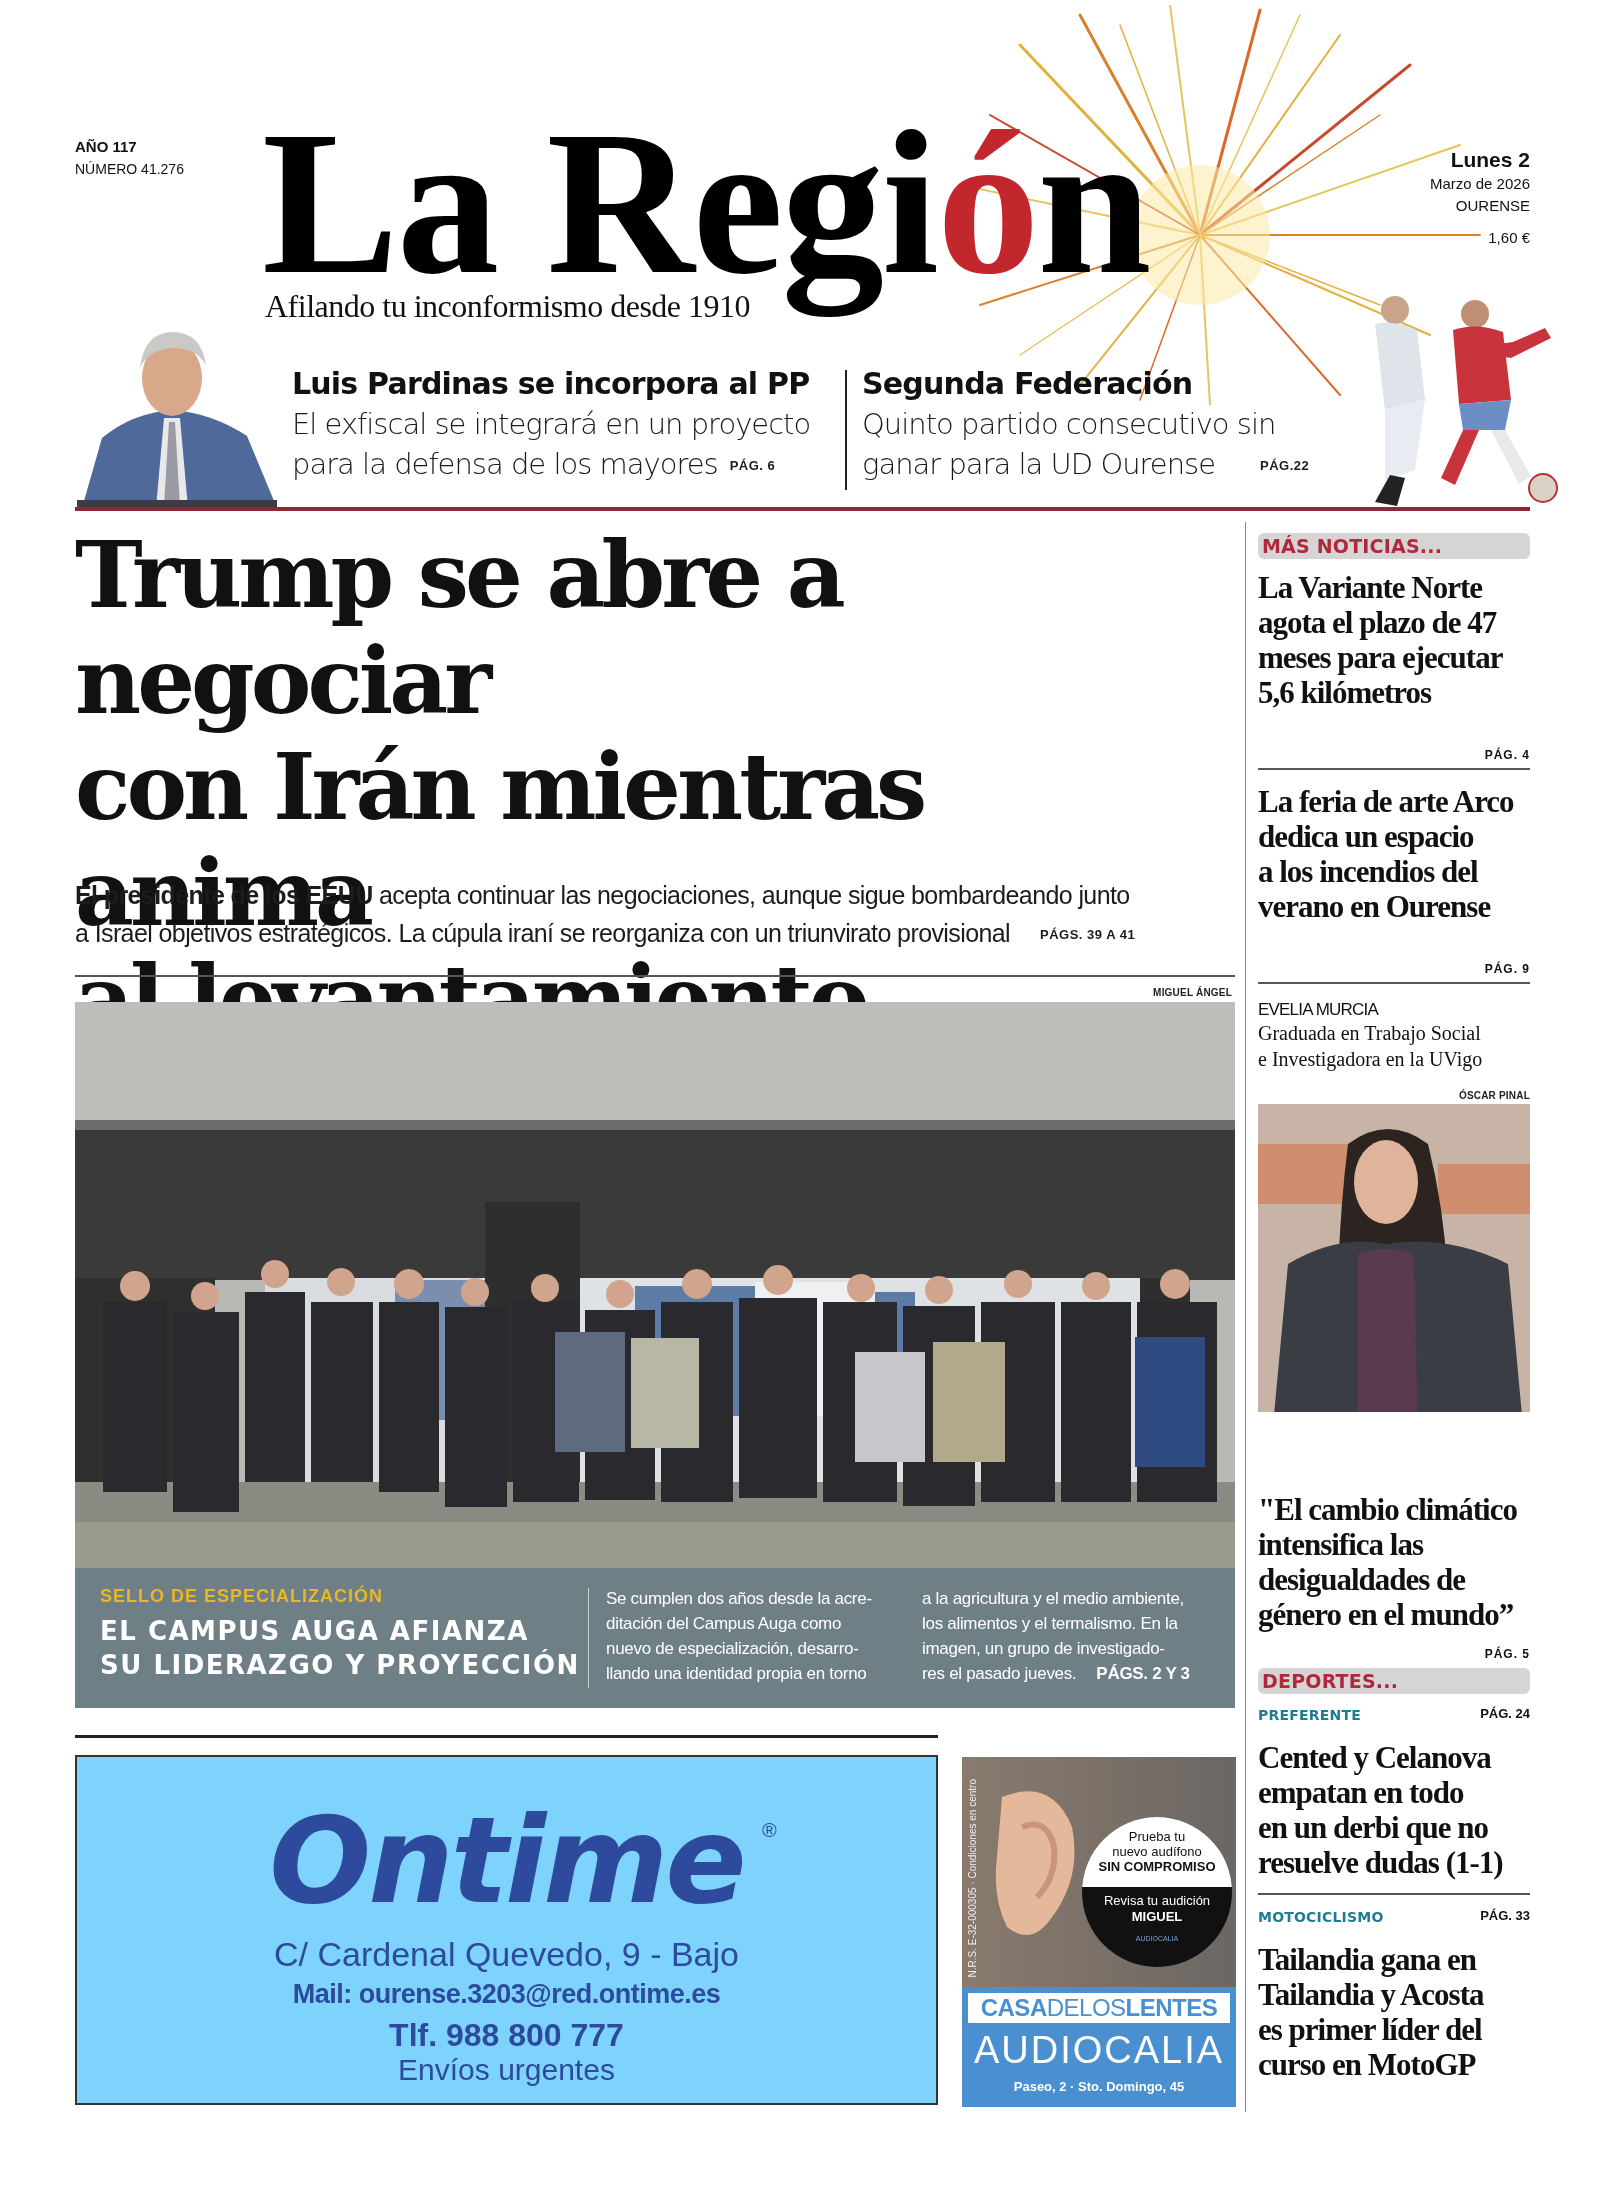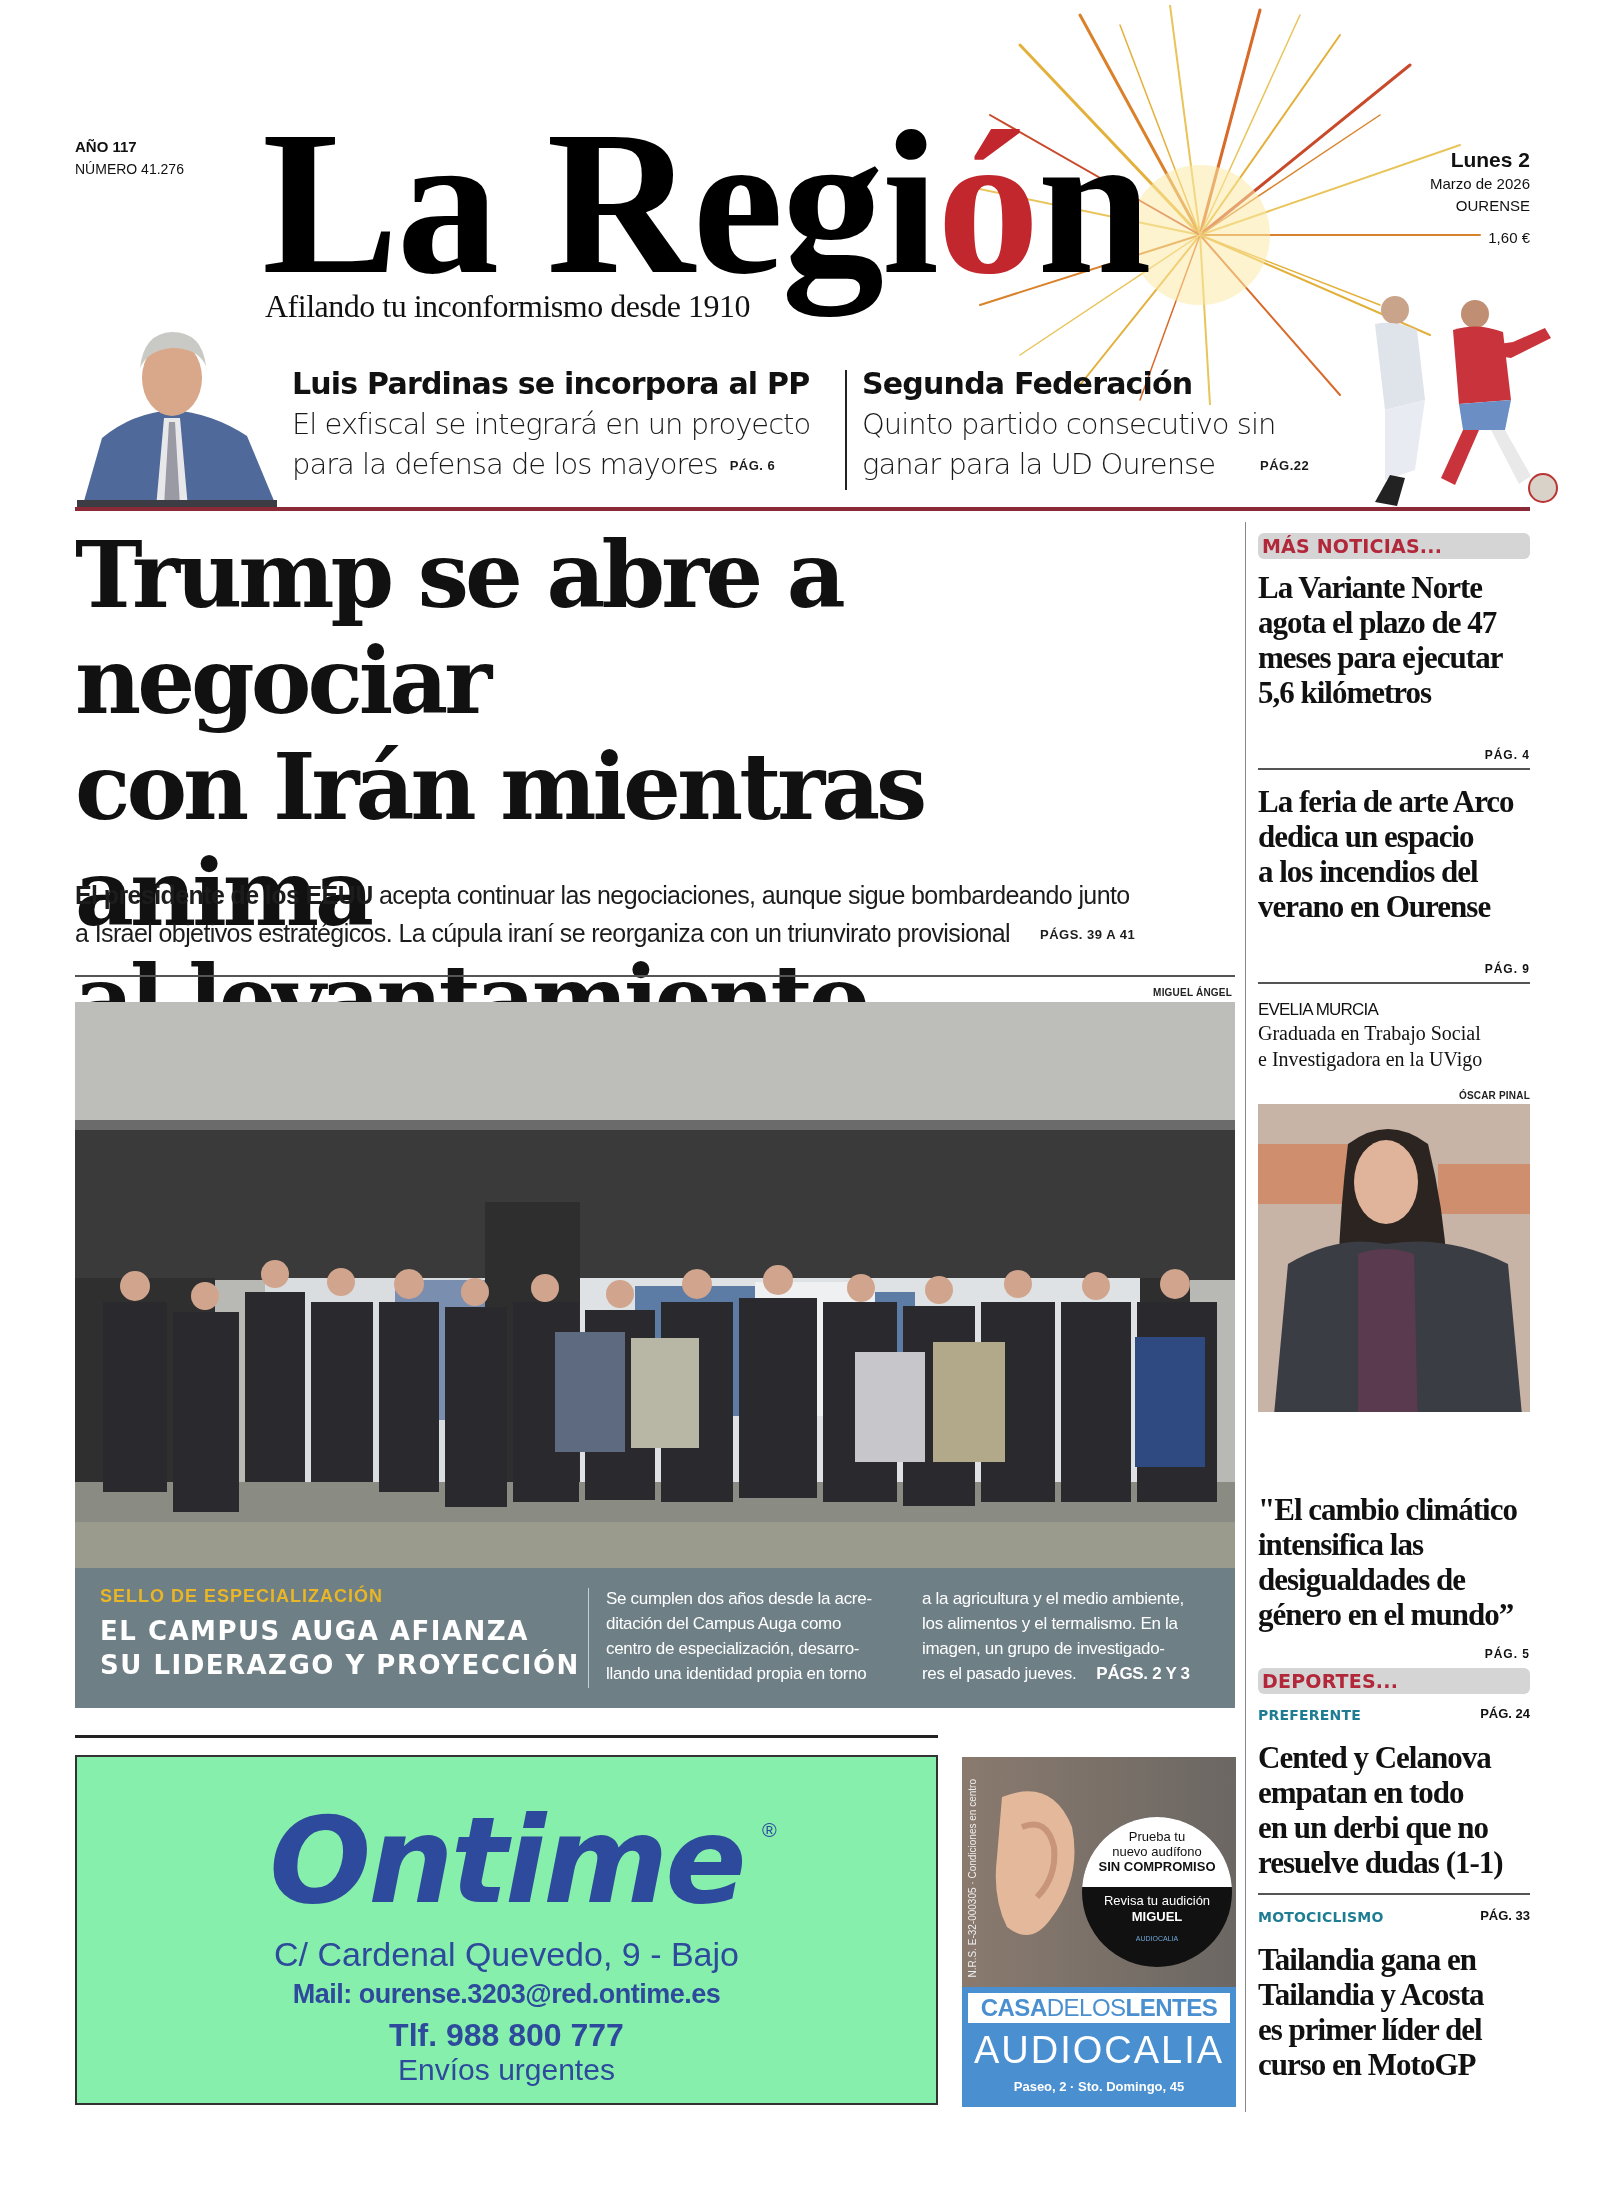--- a/index.html
+++ b/index.html
@@ -38,21 +38,21 @@
   
   .credit { font-size: 10px; font-weight: 700; letter-spacing: 0.2px; color: #222; }
   .group-photo { left: 75px; top: 1002px; width: 1160px; height: 568px; overflow: hidden; background: #b8b8b4; }
   .photo-band { left: 75px; top: 1568px; width: 1160px; height: 140px; background: #6e7f86; }
   .band-kicker { left: 100px; top: 1586px; color: #e8b626; font-weight: 700; font-size: 18px; letter-spacing: 1px; }
   .band-title { left: 100px; top: 1614px; color: #fff; font-family: "DejaVu Sans", sans-serif; font-weight: 700; font-size: 26px; line-height: 34px; letter-spacing: 1.5px; }
   .band-vline { left: 588px; top: 1588px; width: 1px; height: 100px; background: #c8d0d2; }
   .band-col { top: 1586px; color: #fff; font-size: 17px; line-height: 25px; letter-spacing: -0.3px; }
 
   
-  .ad-ontime { left: 75px; top: 1755px; width: 863px; height: 350px; border: 2px solid #333; background: #86efac; }
+  .ad-ontime { left: 75px; top: 1755px; width: 863px; height: 350px; border: 2px solid #333; background: #7dd3fc; }
   .ad-rule { left: 75px; top: 1735px; width: 863px; height: 3px; background: #222; }
   .ontime-logo { left: 0; width: 100%; top: 44px; text-align: center; font-family: "DejaVu Sans", sans-serif; font-weight: 700; font-style: italic; font-size: 120px; line-height: 120px; color: #2d4a9c; letter-spacing: -3px; }
   .ontime-reg { left: 685px; top: 62px; font-size: 20px; color: #2d4a9c; }
   .ontime-line { left: 0; width: 100%; text-align: center; color: #2d4a9c; }
 
   .ad-audio { left: 962px; top: 1757px; width: 274px; height: 350px; overflow: hidden; background: #9a9a9a; }
 
   
   .sb { left: 1258px; width: 272px; }
   .sb-band { height: 26px; background: #d5d5d5; color: #b2283a; font-family: "DejaVu Sans", sans-serif; font-weight: 700; font-size: 19px; line-height: 26px; padding-left: 4px; letter-spacing: 0.2px; border-radius: 6px; }
@@ -225,21 +225,21 @@
 <div class="abs photo-band"></div>
 <div class="abs band-kicker">SELLO DE ESPECIALIZACIÓN</div>
 <div class="abs band-title">
   <div>EL CAMPUS AUGA AFIANZA</div>
   <div>SU LIDERAZGO Y PROYECCIÓN</div>
 </div>
 <div class="abs band-vline"></div>
 <div class="abs band-col" style="left:606px; width:300px;">
   <div>Se cumplen dos años desde la acre-</div>
   <div>ditación del Campus Auga como</div>
-  <div>centro de especialización, desarro-</div>
+  <div>nuevo de especialización, desarro-</div>
   <div>llando una identidad propia en torno</div>
 </div>
 <div class="abs band-col" style="left:922px; width:300px;">
   <div>a la agricultura y el medio ambiente,</div>
   <div>los alimentos y el termalismo. En la</div>
   <div>imagen, un grupo de investigado-</div>
   <div><span>res el pasado jueves.</span><b style="margin-left:20px;">PÁGS. 2 Y 3</b></div>
 </div>
 
 <div class="abs ad-rule"></div>

